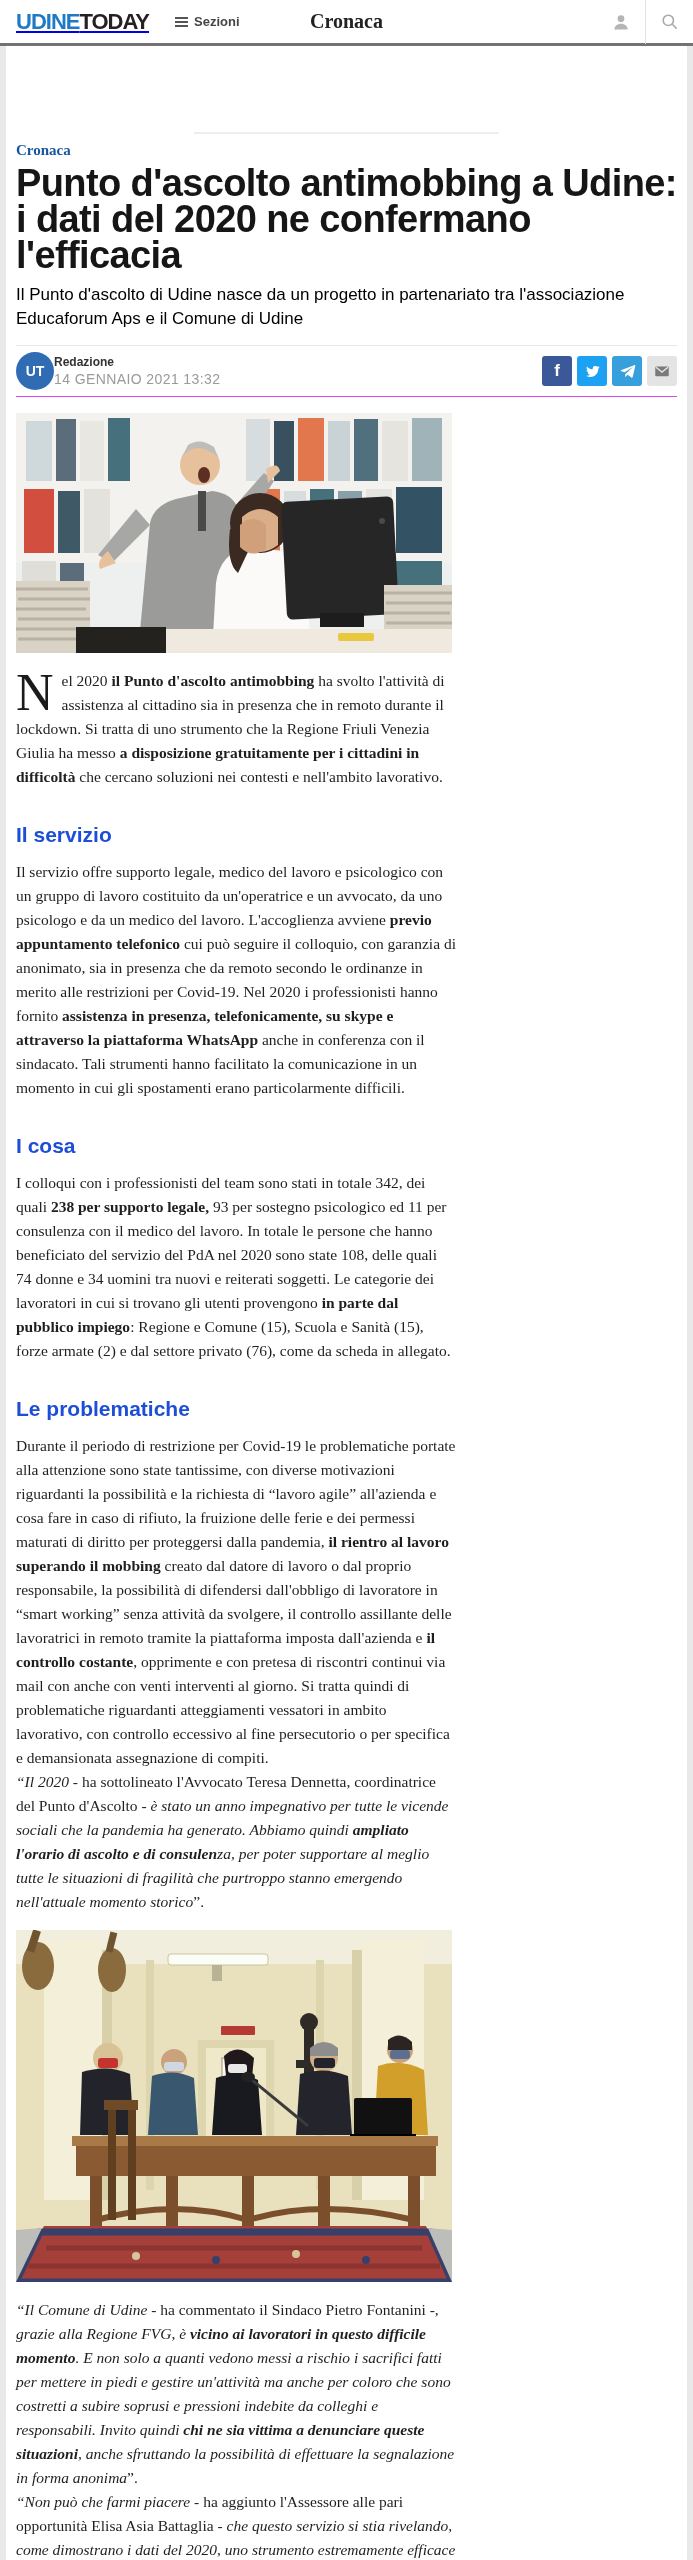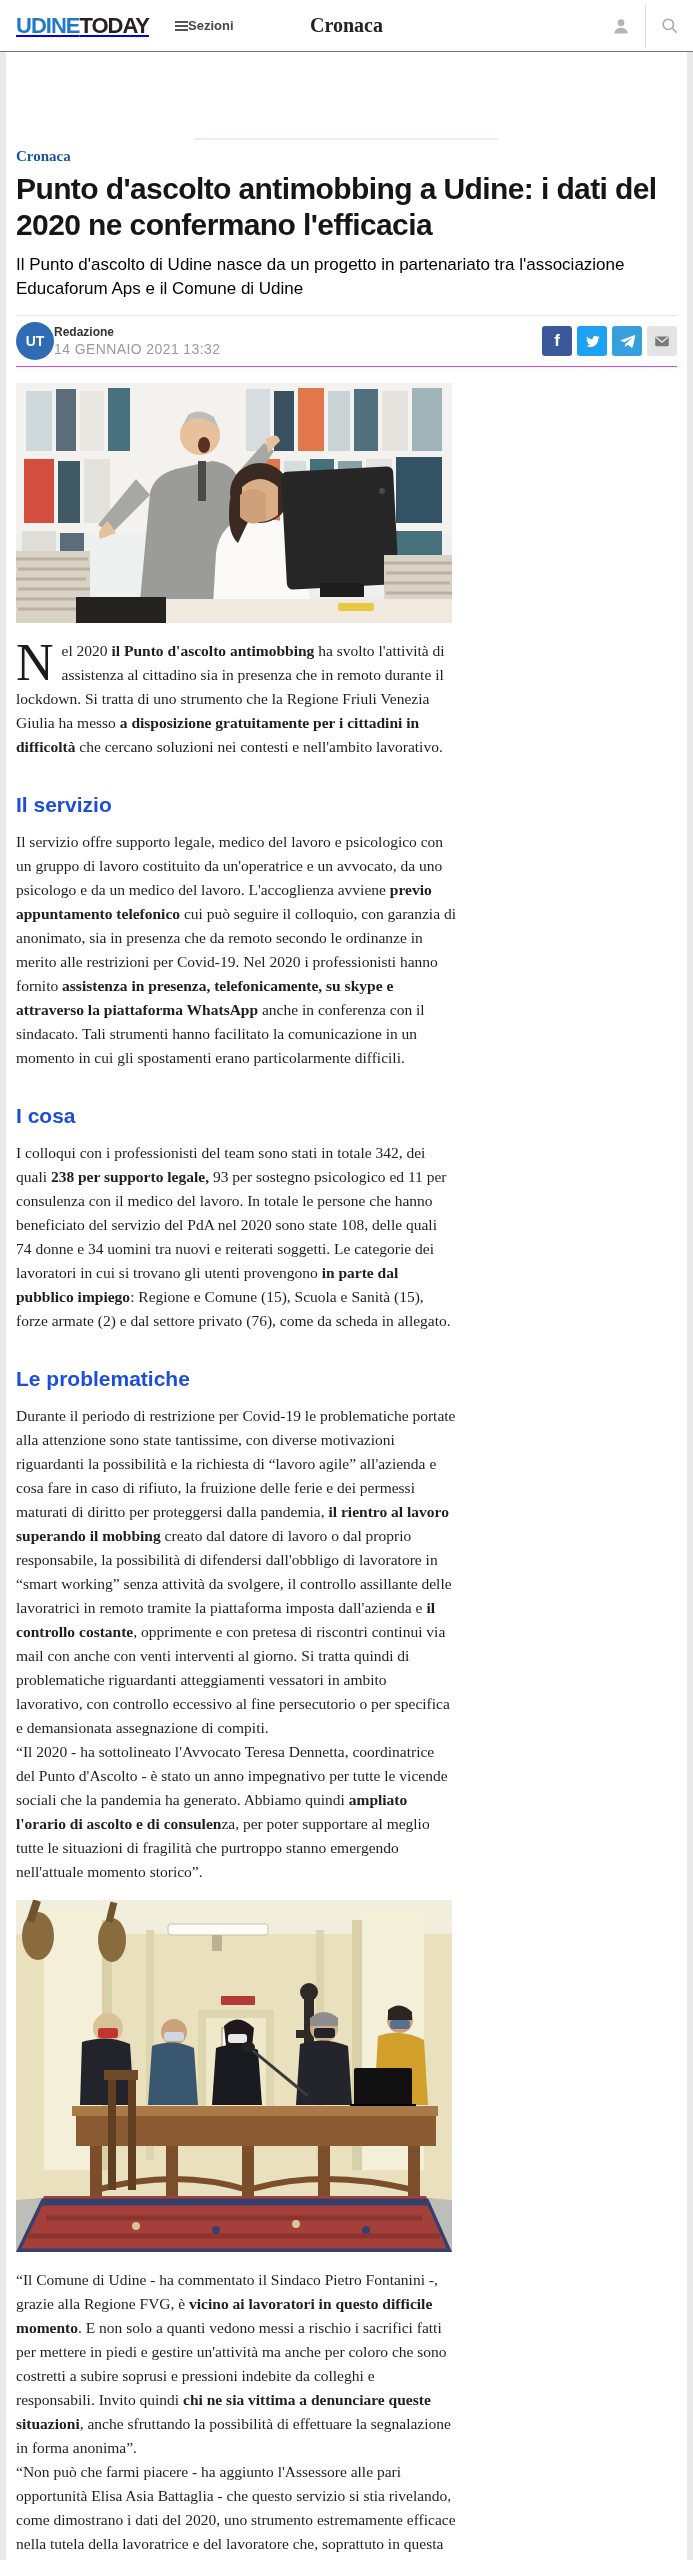--- a/index.html
+++ b/index.html
@@ -1,37 +1,37 @@
 <!DOCTYPE html>
 <html lang="it"><head>
 <meta charset="utf-8">
 <style>
   html,body{margin:0;padding:0;width:693px;height:2560px;overflow:hidden;
     background:#e9e9e9;font-family:"Liberation Sans",sans-serif;}
   *{box-sizing:border-box;}
-  .topbar{position:relative;height:52px;background:#fff;border-bottom:1px solid #737373;
+  .topbar{position:relative;height:46px;background:#fff;border-bottom:3px solid #737373;
     display:flex;align-items:center;}
   .logo{margin-left:16px;font-size:22px;font-weight:700;letter-spacing:-1px;white-space:nowrap;}
   .logo-udine{color:#1f7ac6;}
   .logo-today{color:#262022;}
-  .sezioni{margin-left:26px;display:flex;align-items:center;border:0;background:none;
+  .sezioni{margin-left:26px;display:flex;align-items:center;gap:6px;border:0;background:none;
     font-family:"Liberation Sans",sans-serif;font-size:13px;font-weight:700;color:#454545;cursor:pointer;padding:0;}
   .burger{display:inline-flex;flex-direction:column;gap:2px;}
   .burger span{display:block;width:13px;height:2px;background:#555;}
   .section-title{position:absolute;left:0;right:0;text-align:center;
     font-family:"Liberation Serif",serif;font-weight:700;font-size:20px;color:#222;pointer-events:none;}
   .topbar-right{margin-left:auto;display:flex;height:44px;align-items:stretch;}
   .iconbtn{width:48px;border:0;background:none;display:flex;align-items:center;justify-content:center;cursor:pointer;padding:0;}
   .iconbtn.search{border-left:1px solid #e3e3e3;}
   .card{margin:0 6px;background:#fff;min-height:2516px;padding:0 10px;}
   .ad-slot{height:94px;display:flex;align-items:flex-end;justify-content:center;}
   .ad-slot .hint{width:46%;height:2px;background:#f3ecec;margin-bottom:6px;}
   .category{display:inline-block;margin-top:2px;font-family:"Liberation Serif",serif;
     font-weight:700;font-size:15px;color:#15569e;text-decoration:none;}
-  h1{margin:6px 0 10px 0;font-size:30px;line-height:36px;letter-spacing:-0.6px;
+  h1{margin:6px 0 10px 0;font-size:38px;line-height:36px;letter-spacing:-0.6px;
     font-weight:700;color:#161616;}
   .subtitle{margin:0 0 14px 0;font-size:17px;line-height:24px;color:#000000;}
   .byline-row{display:flex;align-items:center;border-top:1px solid #e6e6e6;border-bottom:1px solid #d946ef;
     padding:6px 0;}
   .avatar{width:38px;height:38px;border-radius:50%;background:#2f6cb4;color:#fff;
     display:flex;align-items:center;justify-content:center;font-weight:700;font-size:14px;flex:0 0 auto;}
   .author-block{display:flex;flex-direction:column;gap:2px;}
   .author{font-size:12px;font-weight:700;color:#333;}
   .date{font-size:14px;color:#9a9a9a;letter-spacing:.4px;}
   .share{margin-left:auto;display:flex;gap:5px;}
@@ -41,21 +41,21 @@
   .sharebtn.tw{background:#1da1f2;}
   .sharebtn.tg{background:#37a0dc;}
   .sharebtn.mail{background:#e4e4e4;color:#777;}
   figure{margin:16px 0;padding:0;}
   figure svg{display:block;}
   .article-body{width:440px;font-family:"Liberation Serif",serif;font-size:15.5px;
     line-height:24px;color:#1f1f1f;}
   .article-body p{margin:0;}
   .article-body p.para{margin:0 0 4px 0;}
   .rb{font-weight:700;}
-  .ri{margin-top:15px;}
+  .ri{font-style:italic;margin-top:15px;}
   .dropcap{float:left;font-size:52px;line-height:42px;padding:3px 8px 0 0;color:#1b1b1b;}
   h2{font-family:"Liberation Sans",sans-serif;font-size:21px;font-weight:700;color:#1d4ed8;
     margin:34px 0 13px 0;}
 </style>
 </head>
 <body>
 
 <div class="page">
 
   <header class="topbar">

